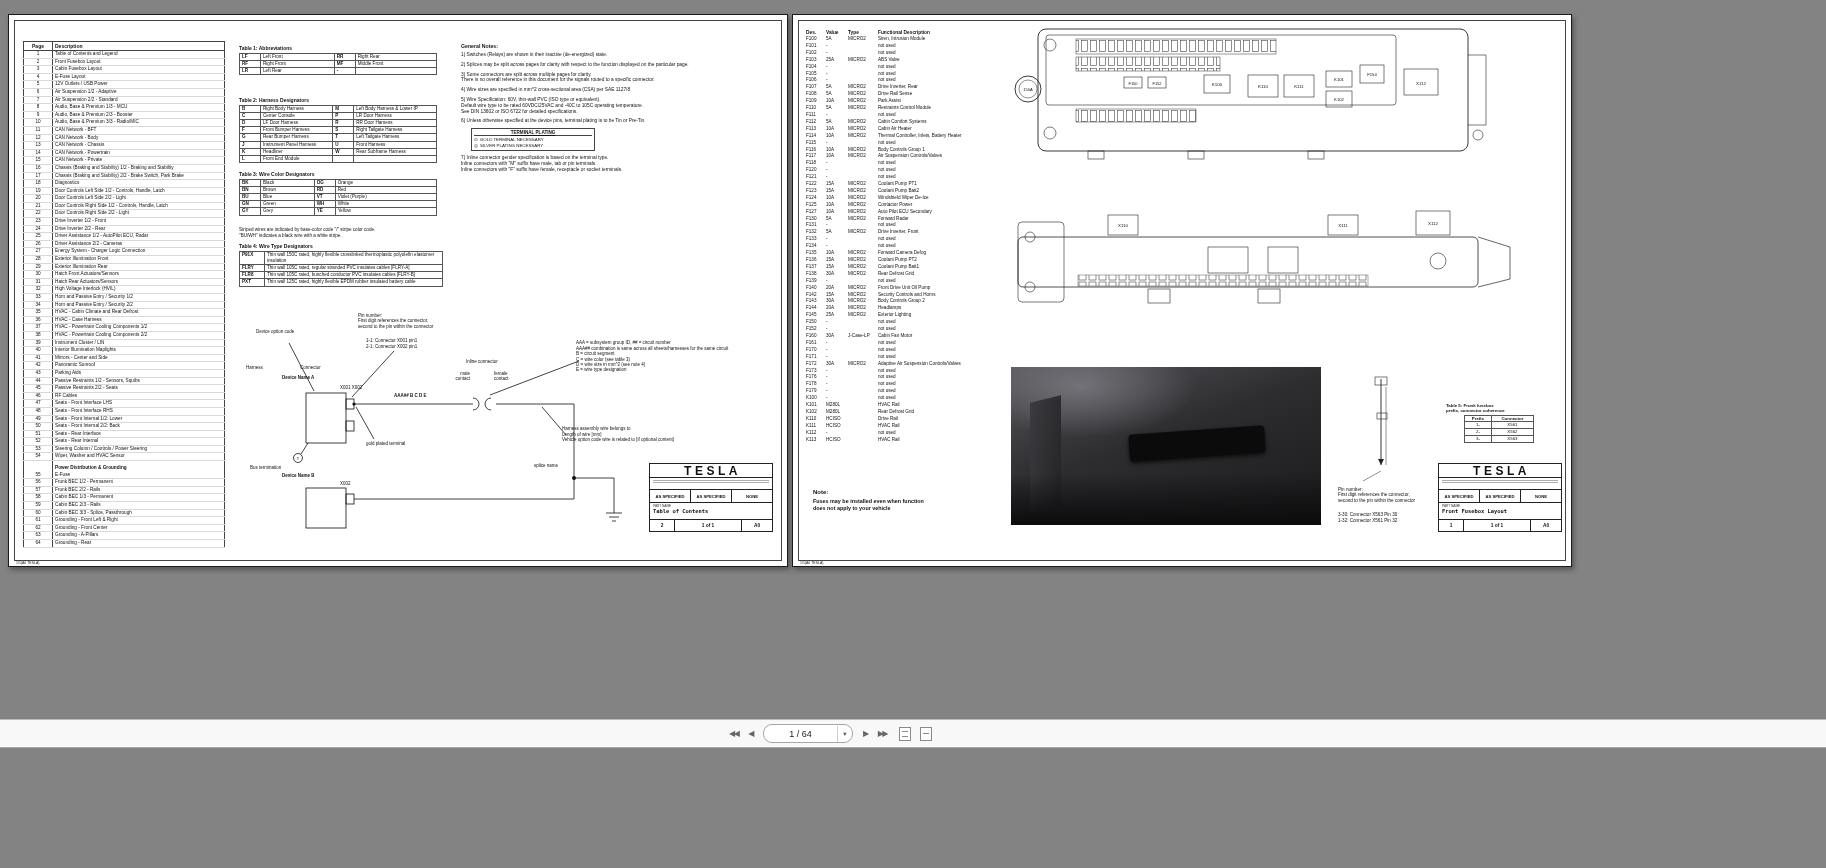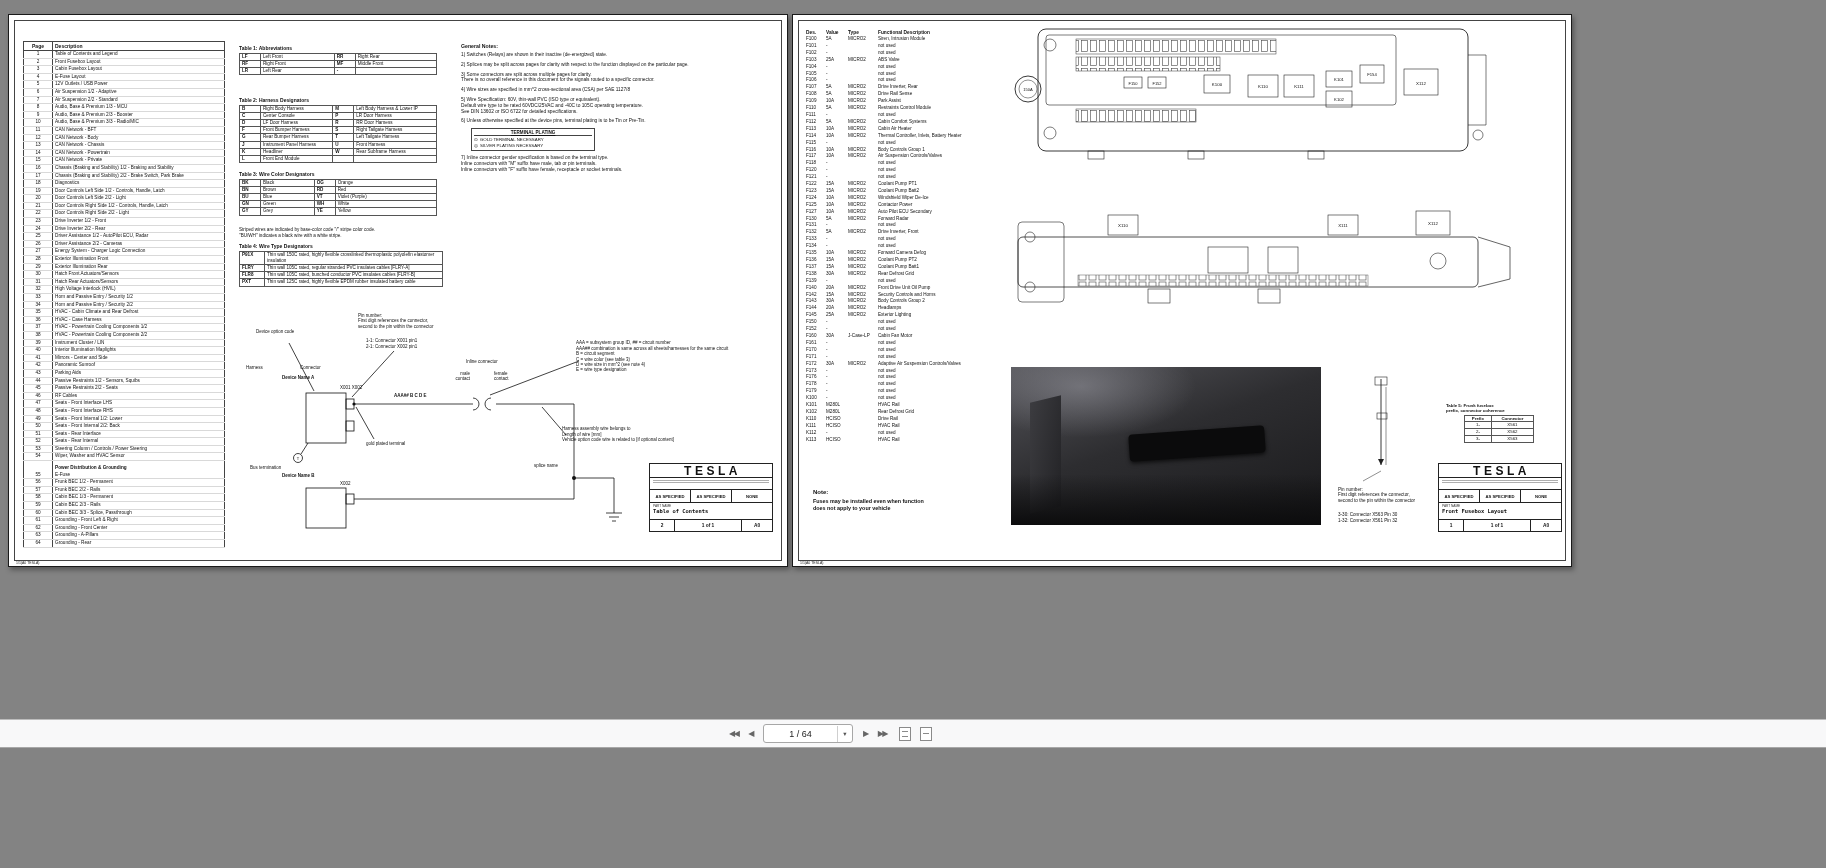--- a/index.html
+++ b/index.html
@@ -77,21 +77,21 @@
   .pinnote .pn-ex div{line-height:6px;}
   .table5{position:absolute;left:653px;top:388px;width:106px;}
   .table5 .tbl-title{font-size:4.4px;line-height:5px;}
   .t5{border-collapse:collapse;width:70px;margin-left:18px;}
   .t5 th,.t5 td{border:0.5px solid #555;font-size:4.4px;line-height:5.8px;padding:0 2px;text-align:center;}
   
   .toolbar{position:absolute;left:0;right:0;top:719px;height:27px;background:#f8f8f9;border-top:1px solid #bdbdbd;border-bottom:1px solid #a8a8a8;}
   .tb-center{position:absolute;left:726px;top:0;height:27px;display:flex;align-items:center;gap:4px;}
   .tb-right{position:absolute;right:14px;top:0;height:27px;display:flex;align-items:center;gap:9px;}
   .nav-btn{background:none;border:0;padding:1px 3px;color:#666;font-size:8px;letter-spacing:-1.5px;cursor:pointer;font-family:"DejaVu Sans",sans-serif;}
-  .pagebox{display:flex;align-items:center;background:#fff;border:1px solid #a7a7a7;height:17px;width:88px;border-radius:3px;margin:0 3px;}
+  .pagebox{display:flex;align-items:center;background:#fff;border:1px solid #a7a7a7;height:17px;width:88px;border-radius:9px;margin:0 3px;}
   .pagebox-text{flex:1;text-align:center;font-size:9px;color:#222;}
   .caret{width:14px;border-left:1px solid #cfcfcf;text-align:center;font-size:6.5px;color:#555;line-height:16px;font-family:"DejaVu Sans",sans-serif;}
   .tool-icon{width:10px;height:12px;border:1px solid #8a8a8a;display:inline-block;margin-left:5px;position:relative;background:#fff;}
   .doc-icon::after{content:"";position:absolute;left:2px;right:2px;top:3px;height:4px;border-top:1px solid #8a8a8a;border-bottom:1px solid #8a8a8a;}
   .doc-icon2::after{content:"";position:absolute;left:2px;right:2px;top:5px;border-top:1px solid #8a8a8a;}
   .layout-icon{width:14px;height:14px;display:inline-block;position:relative;}
   .layout-icon::before,.layout-icon::after{content:"";position:absolute;border:1px solid #767676;background:#fdfdfd;}
   .li-single::before{left:3.5px;top:1.5px;width:6px;height:9px;}
   .li-single::after{display:none;}
   .li-cont::before{left:3.5px;top:0px;width:6px;height:5px;}

